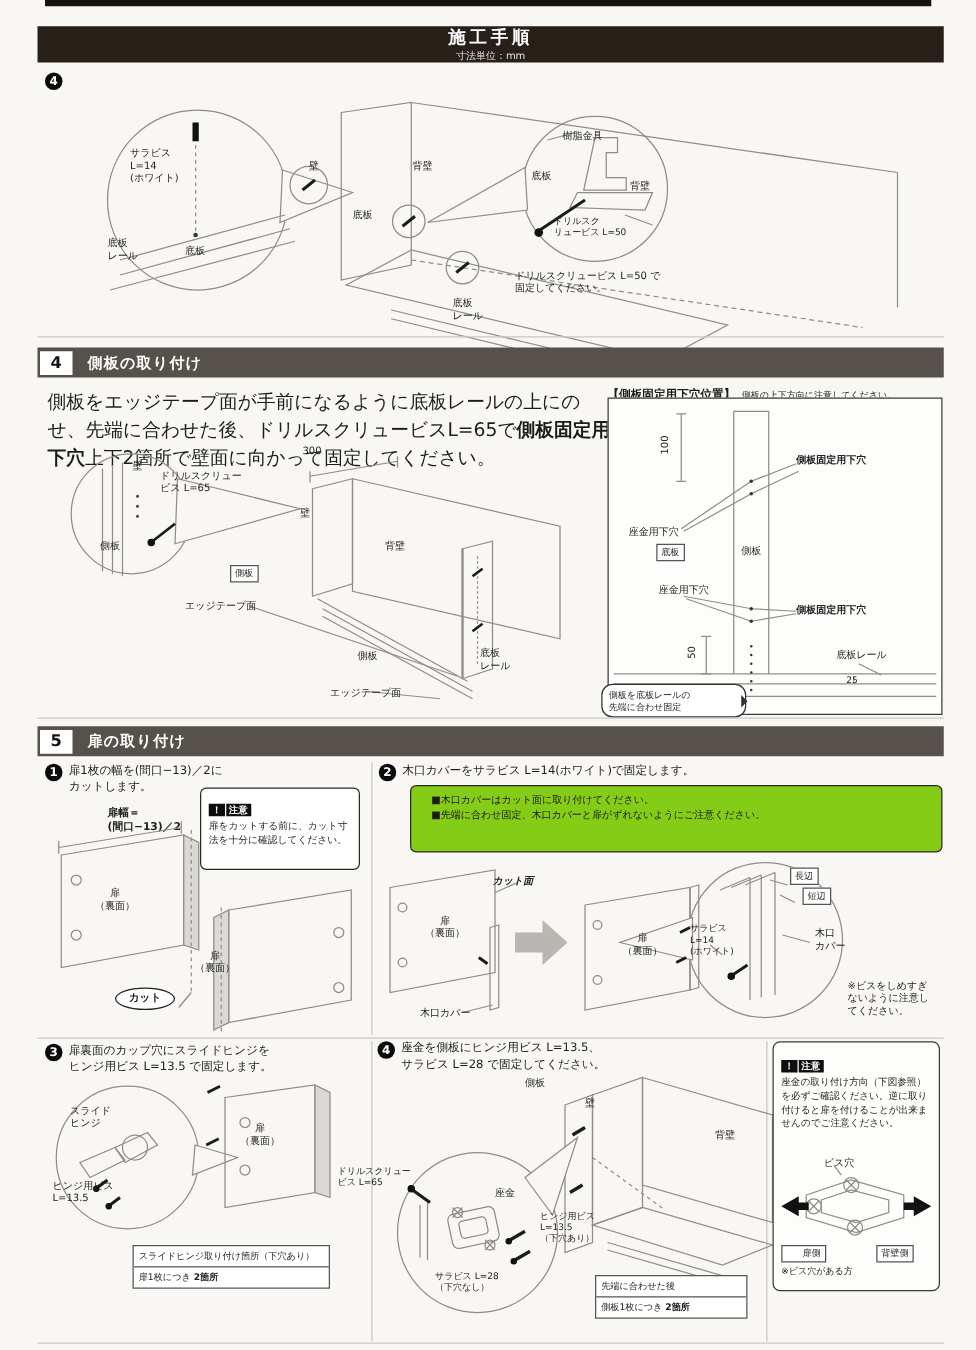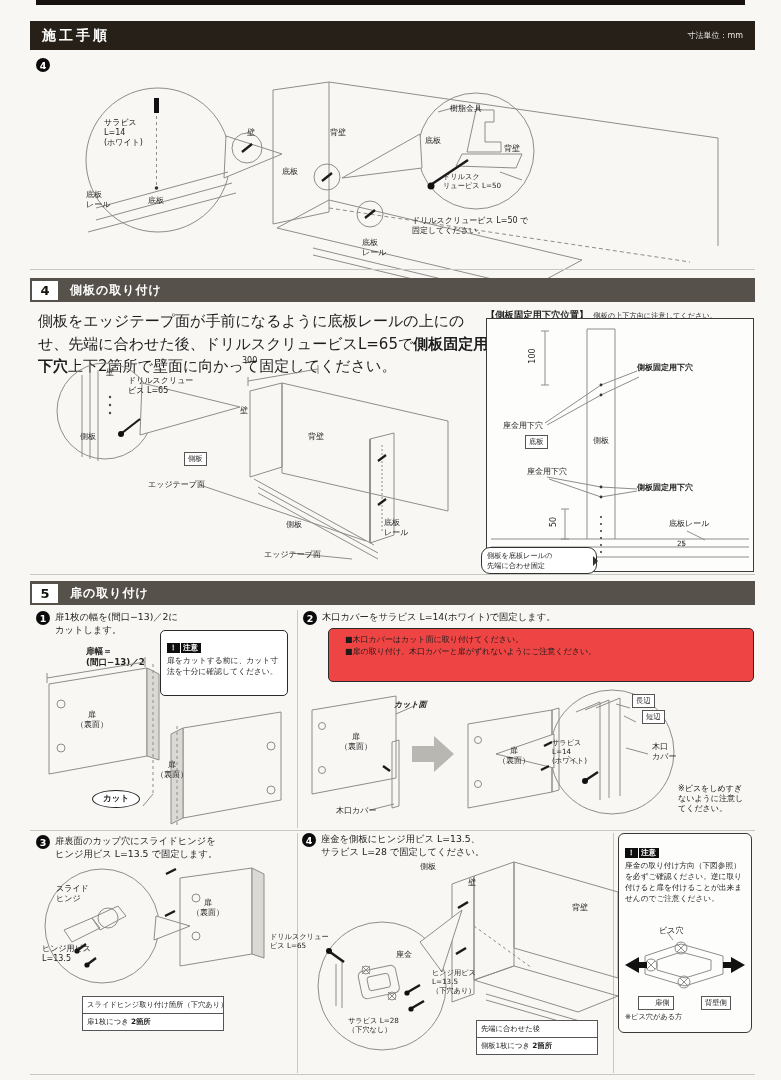--- a/index.html
+++ b/index.html
@@ -1,21 +1,21 @@
 <!DOCTYPE html>
 <html><head>
 <meta charset="utf-8">
 <style>
   html,body{margin:0;padding:0;background:#e8e6e2;}
   .page{position:relative;width:781px;height:1080px;background:#f8f7f4;overflow:hidden;
         font-family:"DejaVu Sans","Liberation Sans",sans-serif;color:#1c1c1c;}
   .abs{position:absolute;}
   .topstrip{background:#17120e;}
   .hdr{background:#262019;color:#fff;display:flex;justify-content:space-between;align-items:center;
-       padding:0 12px;box-sizing:border-box;}
+       padding:0 12px;box-sizing:border-box;flex-direction:column;}
   .hdr .t{font-size:14px;font-weight:bold;letter-spacing:3px;}
   .hdr .u{font-size:8px;color:#e6e3de;}
   .secbar{background:#57514b;color:#fff;display:flex;align-items:center;box-sizing:border-box;padding:2px;}
   .secnum{background:#fff;color:#16120e;font-weight:bold;font-size:13px;width:26px;height:19px;
           display:flex;align-items:center;justify-content:center;margin-right:12px;}
   .sectitle{font-size:12px;font-weight:bold;letter-spacing:1px;}
   .stepline{display:flex;gap:5px;align-items:flex-start;}
   .snum{flex:0 0 auto;width:14px;height:14px;border-radius:50%;background:#0b0b0b;color:#fff;
         font-size:9.5px;font-weight:bold;display:flex;align-items:center;justify-content:center;margin-top:1px;}
   .stext{font-size:9.3px;line-height:1.4;white-space:pre-line;}
@@ -35,21 +35,21 @@
   .tbox .r2{font-size:7.3px;padding:3px 4px;white-space:nowrap;}
   .b{font-weight:bold;}
   .holes{position:absolute;border:1px solid #3a3a3a;background:#fdfdfb;}
   .bubble{position:absolute;border:1px solid #333;border-radius:9px;background:#fff;font-size:7.2px;
           padding:3px 5px;white-space:pre-line;line-height:1.35;}
   .bubble:after{content:"";position:absolute;right:-7px;top:8px;border:5px solid transparent;border-left-color:#333;}
   .rot{transform:rotate(-90deg);transform-origin:center;display:inline-block;}
   .oval{position:absolute;border:1px solid #222;border-radius:50%;font-size:8.5px;font-weight:bold;
         padding:2px 10px;background:#fff;}
   .sidebox{position:absolute;border:1px solid #555;font-size:7.3px;padding:1px 3px;background:#fff;white-space:nowrap;}
-  .bulletbox{position:absolute;border:1.2px solid #2a2a2a;border-radius:5px;background:#ef4444;
+  .bulletbox{position:absolute;border:1.2px solid #2a2a2a;border-radius:5px;background:#84cc16;
              box-sizing:border-box;padding:5px 8px 5px 16px;}
   .bulletbox div{font-size:8px;line-height:1.55;}
   svg.art{position:absolute;overflow:visible;}
   svg.art *{vector-effect:non-scaling-stroke;}
   .cpanel{position:absolute;border:1.4px solid #3a3a3a;border-radius:6px;background:#fdfdfb;box-sizing:border-box;padding:6px;}
   .cpanel .ptext{font-size:7.7px;line-height:1.45;}
 </style>
 </head>
 <body>
 
@@ -253,21 +253,21 @@
   <span class="lbl ctr" style="left:156px;top:760px;">扉
 （裏面）</span>
   <div class="oval" style="left:92px;top:790px;">カット</div>
 
   <div class="abs stepline" style="left:303px;top:610px;width:452px;">
     <span class="snum">2</span>
     <span class="stext">木口カバーをサラビス L=14(ホワイト)で固定します。</span>
   </div>
   <div class="bulletbox" style="left:328px;top:628px;width:426px;height:54px;">
     <div>■木口カバーはカット面に取り付けてください。</div>
-    <div>■扉の取り付け、木口カバーと扉がずれないようにご注意ください。</div>
+    <div>■先端に合わせ固定、木口カバーと扉がずれないようにご注意ください。</div>
   </div>
   <svg class="art" style="left:300px;top:684px;" width="460" height="150" viewBox="0 0 460 150">
     <g fill="none" stroke="#8f8d89" stroke-width="1">
       <path d="M12,26 L96,12 L96,94 L12,110 Z"></path>
       <circle cx="22" cy="42" r="3.5"></circle>
         <circle cx="22" cy="86" r="3.5"></circle>
       <path d="M96,30 L114,22"></path>
       <path d="M92,58 L99,56 L99,122 L92,124 Z"></path>
       <path d="M70,126 L94,120"></path>
       <path d="M168,40 L252,26 L252,108 L168,124 Z"></path>
@@ -325,21 +325,21 @@
     </g>
     <circle cx="47" cy="85" r="2.6" fill="#111"></circle>
       <circle cx="57" cy="99" r="2.6" fill="#111"></circle>
   </svg>
   <span class="lbl" style="left:56px;top:884px;">スライド
 ヒンジ</span>
   <span class="lbl" style="left:42px;top:944px;">ヒンジ用ビス
 L=13.5</span>
   <span class="lbl ctr" style="left:192px;top:898px;">扉
 （裏面）</span>
-  <div class="tbox" style="left:82px;top:996px;width:142px;">
+  <div class="tbox" style="left:106px;top:996px;width:158px;">
     <div class="r1">スライドヒンジ取り付け箇所（下穴あり）</div>
     <div class="r2"><span>扉1枚につき </span><span class="b">2箇所</span></div>
   </div>
 
   <div class="abs stepline" style="left:302px;top:832px;width:300px;">
     <span class="snum">4</span>
     <span class="stext">座金を側板にヒンジ用ビス L=13.5、
 サラビス L=28 で固定してください。</span>
   </div>
   <svg class="art" style="left:300px;top:856px;" width="320" height="214" viewBox="0 0 320 214">
@@ -399,18 +399,18 @@
         <path d="M34,26 L58,18 L88,26 L88,36 L62,44 L34,36 Z"></path>
         <circle cx="58" cy="14" r="6"></circle>
           <circle cx="61" cy="48" r="6"></circle>
           <circle cx="28" cy="31" r="6"></circle>
         <path d="M54,10 L62,18 M62,10 L54,18 M57,44 L65,52 M65,44 L57,52 M24,27 L32,35 M32,27 L24,35"></path>
         <path d="M50,6 L44,-2"></path>
       </g>
       <polygon points="2,31 16,23 16,28 24,28 24,34 16,34 16,39" fill="#111"></polygon>
       <polygon points="122,31 108,23 108,28 100,28 100,34 108,34 108,39" fill="#111"></polygon>
     </svg>
-    <span class="sidebox" style="left:19px;top:162px;padding-left:16px;">扉側</span>
+    <span class="sidebox" style="left:6px;top:162px;padding-left:16px;">扉側</span>
     <span class="sidebox" style="left:82px;top:162px;">背壁側</span>
     <span class="lbl small" style="left:6px;top:178px;">※ビス穴がある方</span>
   </div>
 
 </div>
 
 </body></html>

